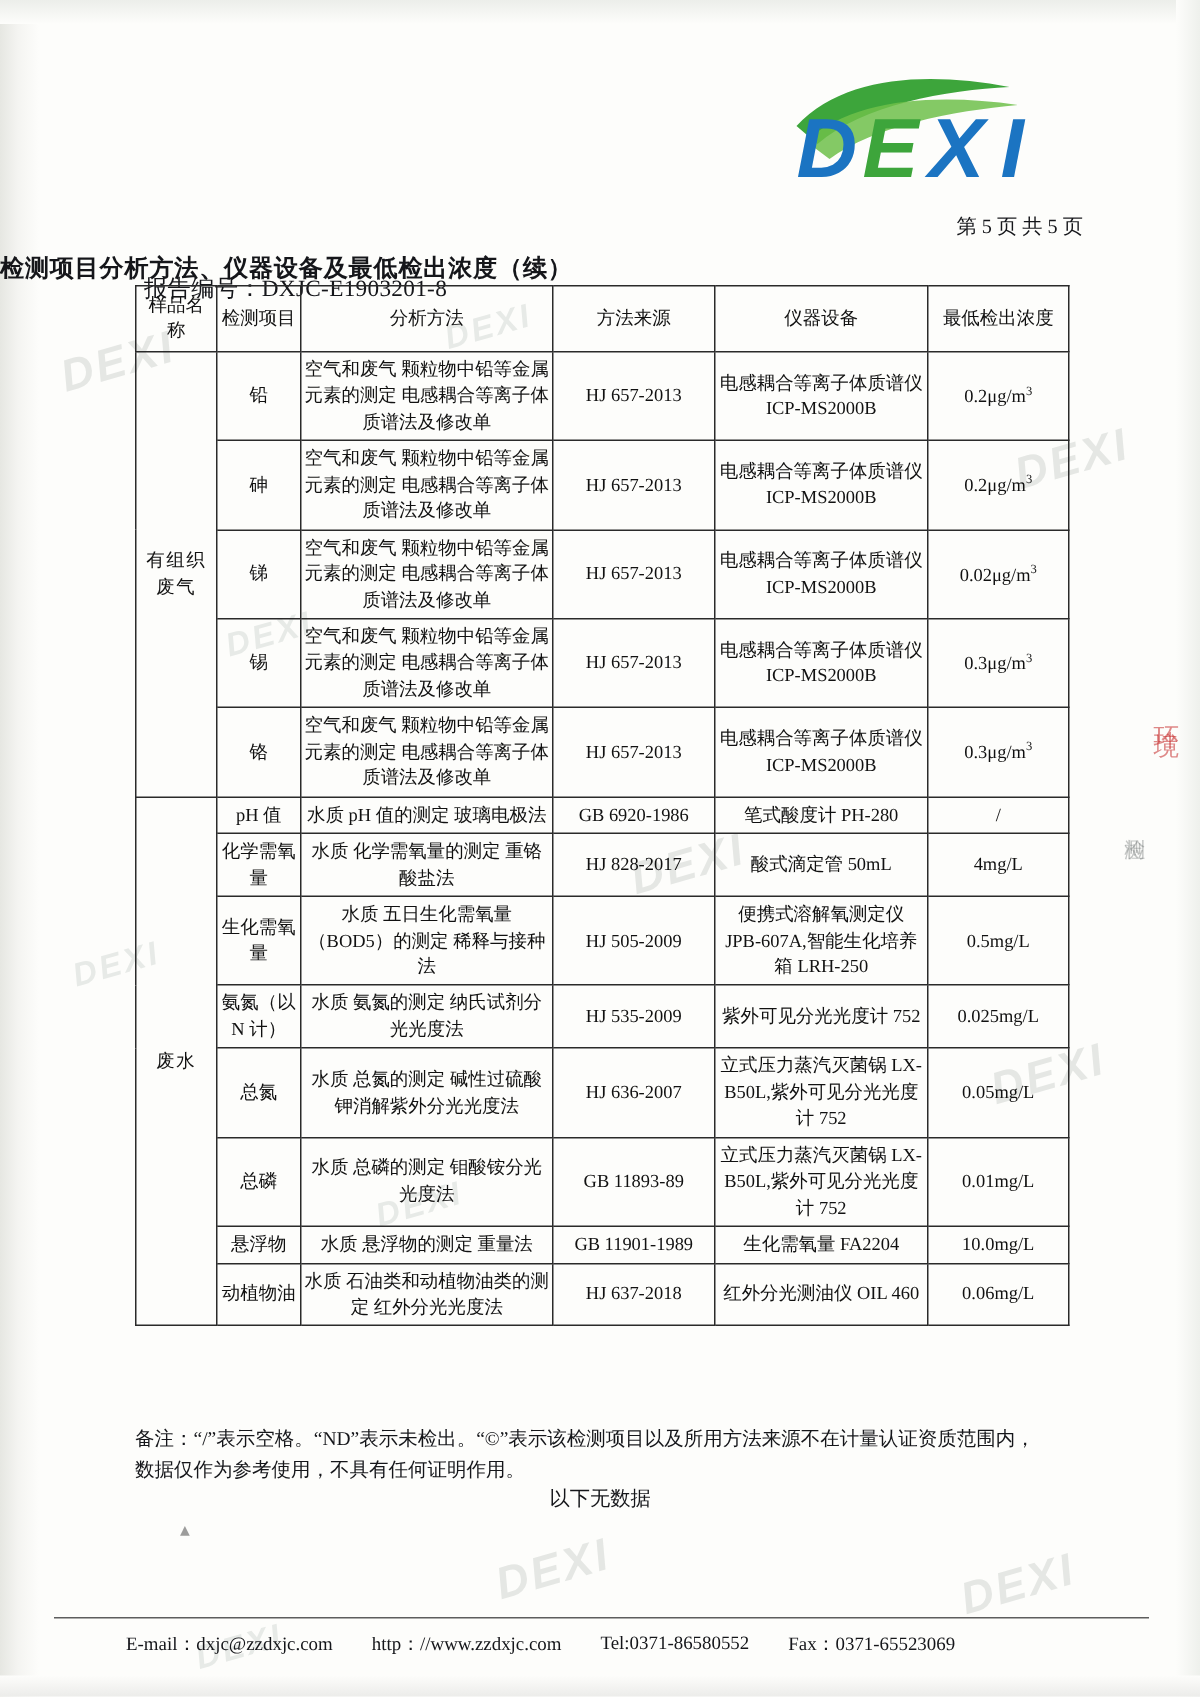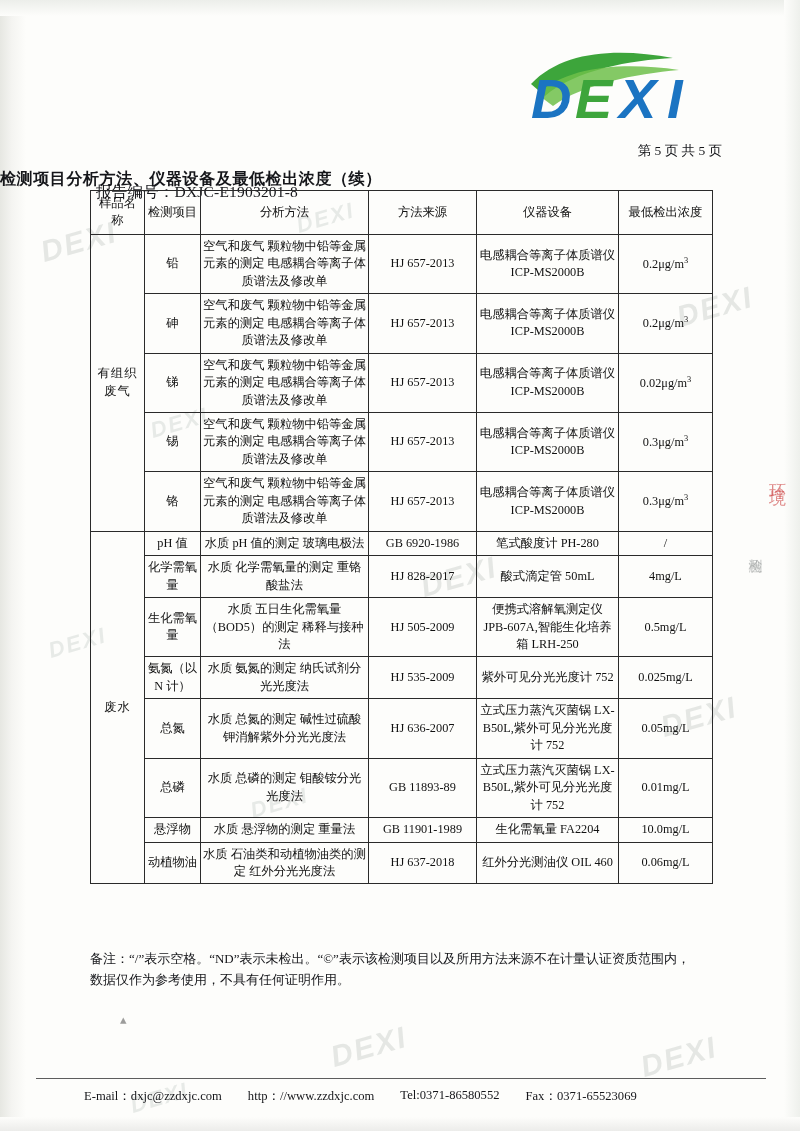--- a/index.html
+++ b/index.html
@@ -363,20 +363,21 @@
           <td class="limit-cell">0.06mg/L</td>
         </tr>
       </tbody>
   </table>
 
   <div class="notes">
     <span>备注：“/”表示空格。“ND”表示未检出。“©”表示该检测项目以及所用方法来源不在计量认证资质范围内，</span>
     <span class="note-line-2">数据仅作为参考使用，不具有任何证明作用。</span>
   </div>
 
+  <div class="tail">以下无数据</div>
 
   <div class="footer-rule"></div>
   <div class="footer">
     <span>E-mail：dxjc@zzdxjc.com</span>
     <span>http：//www.zzdxjc.com</span>
     <span>Tel:0371-86580552</span>
     <span>Fax：0371-65523069</span>
   </div>
 </div>
 

